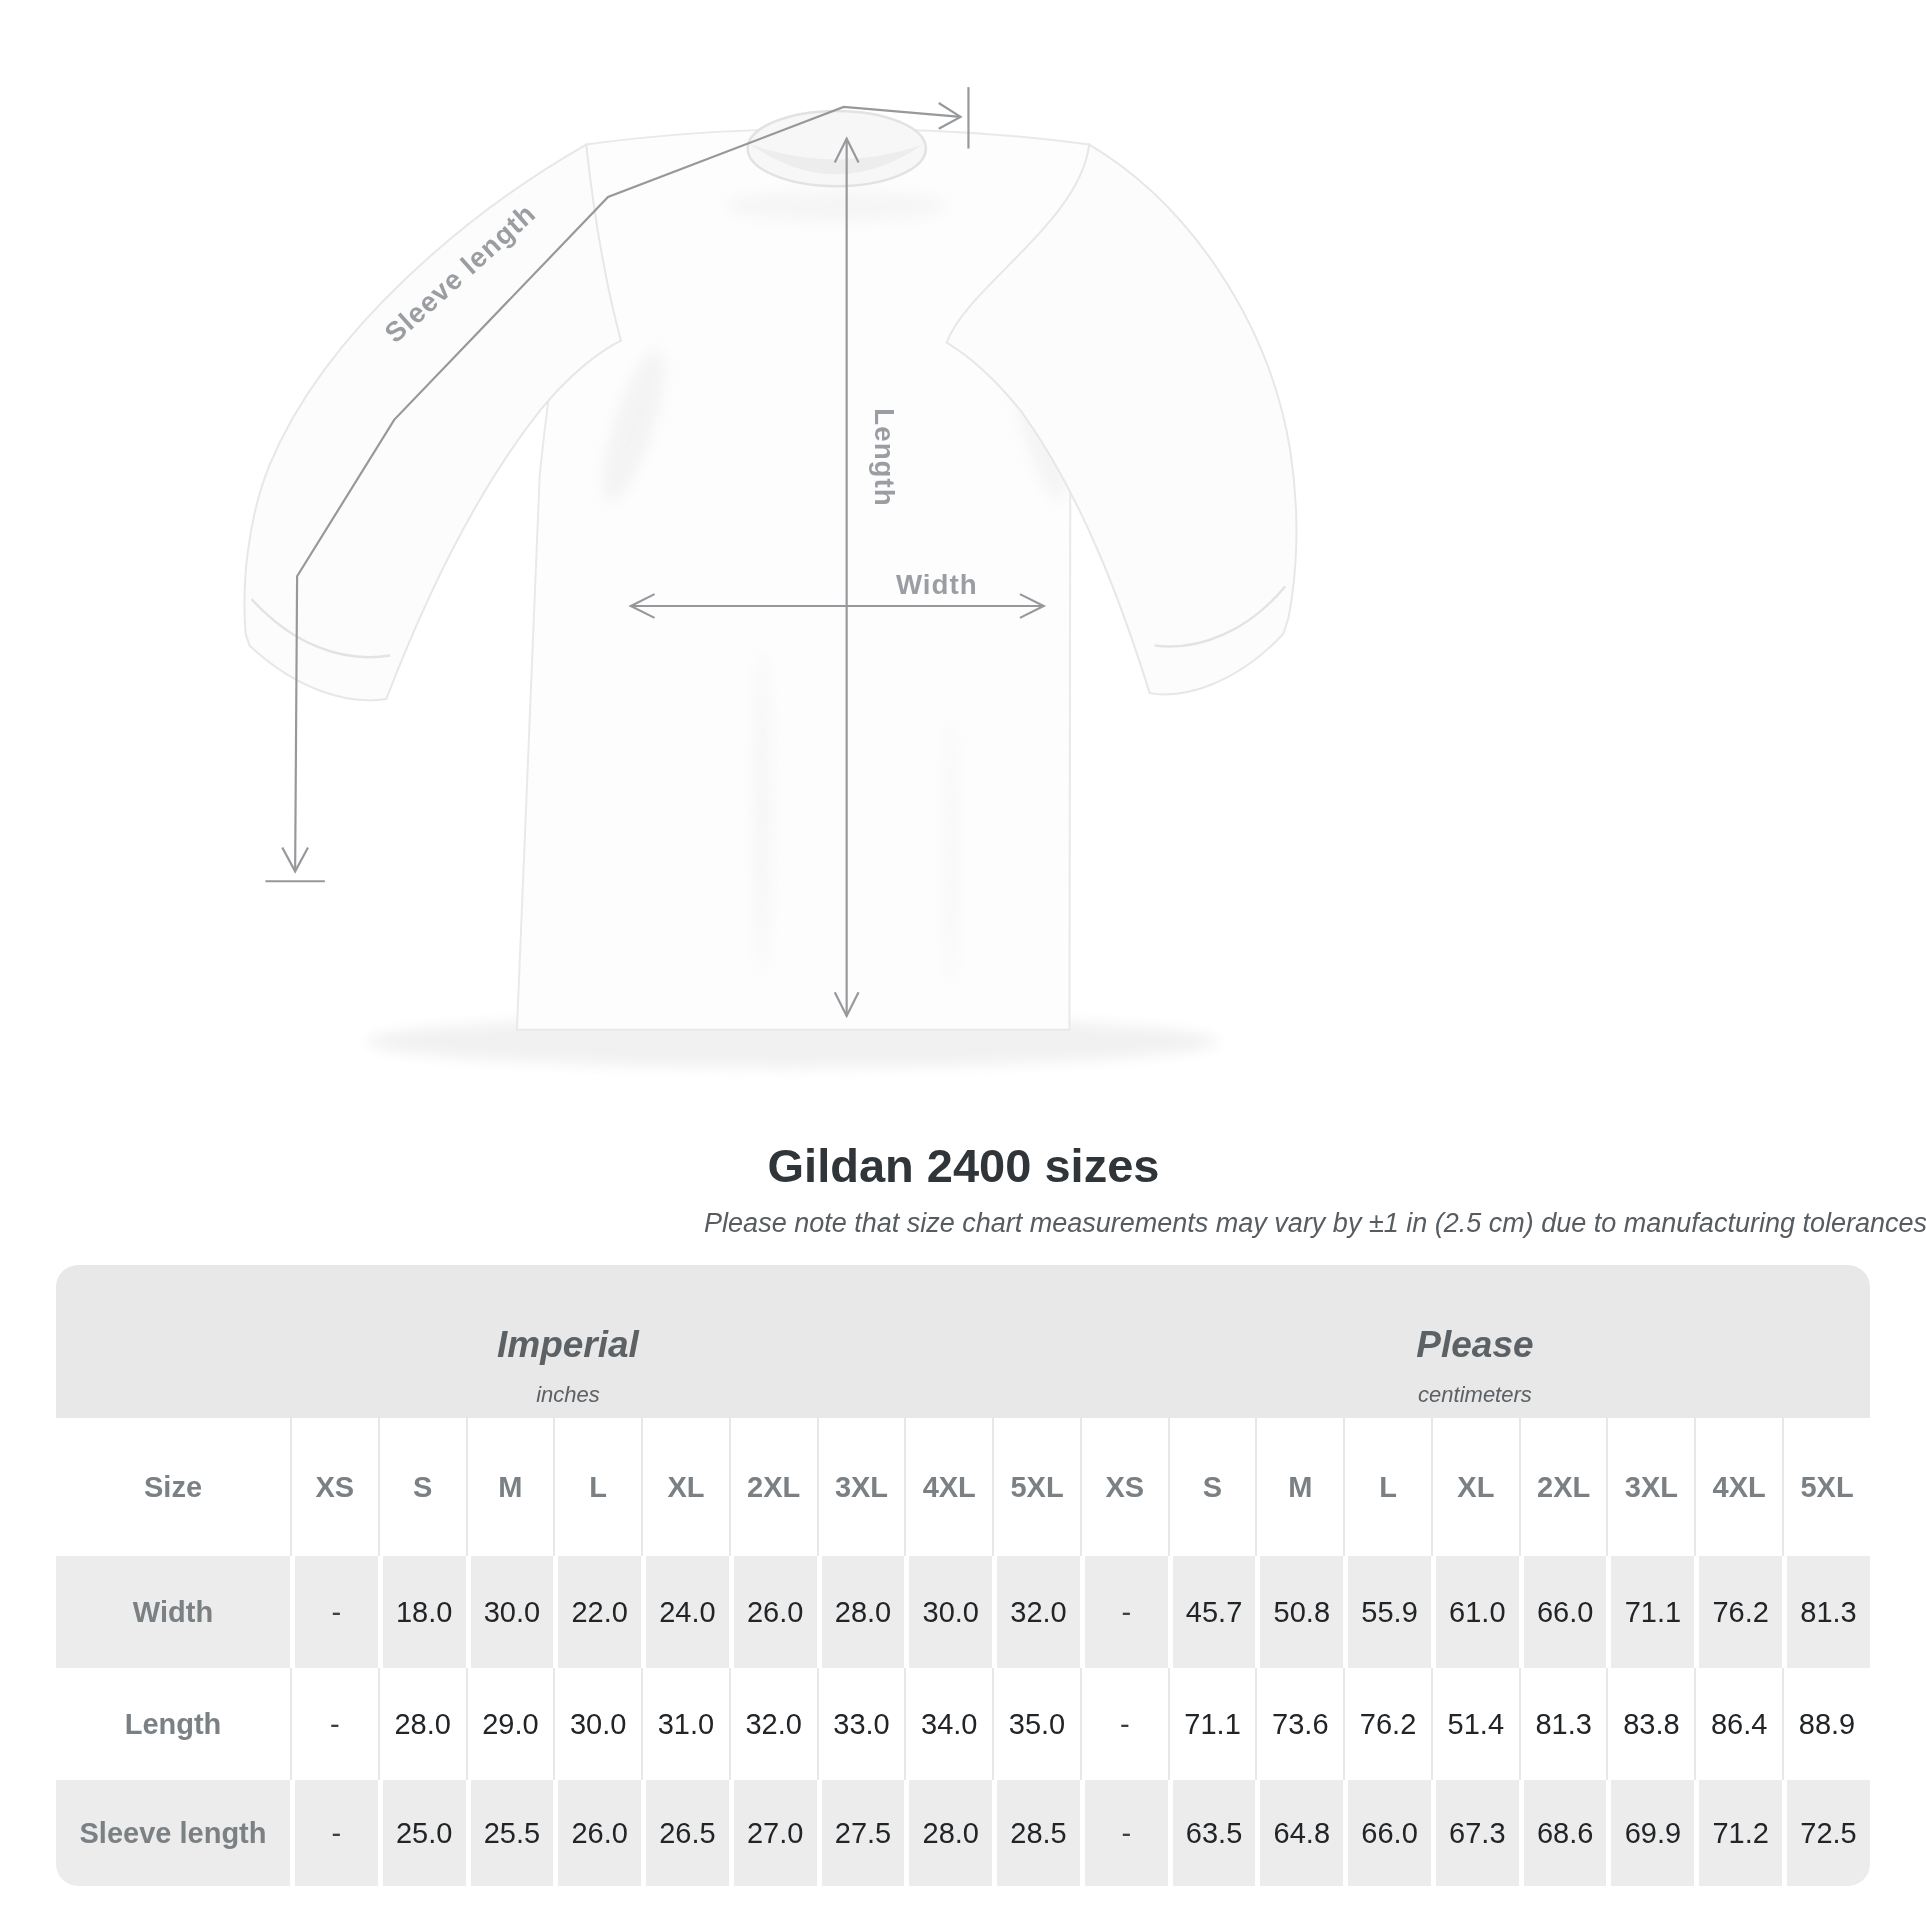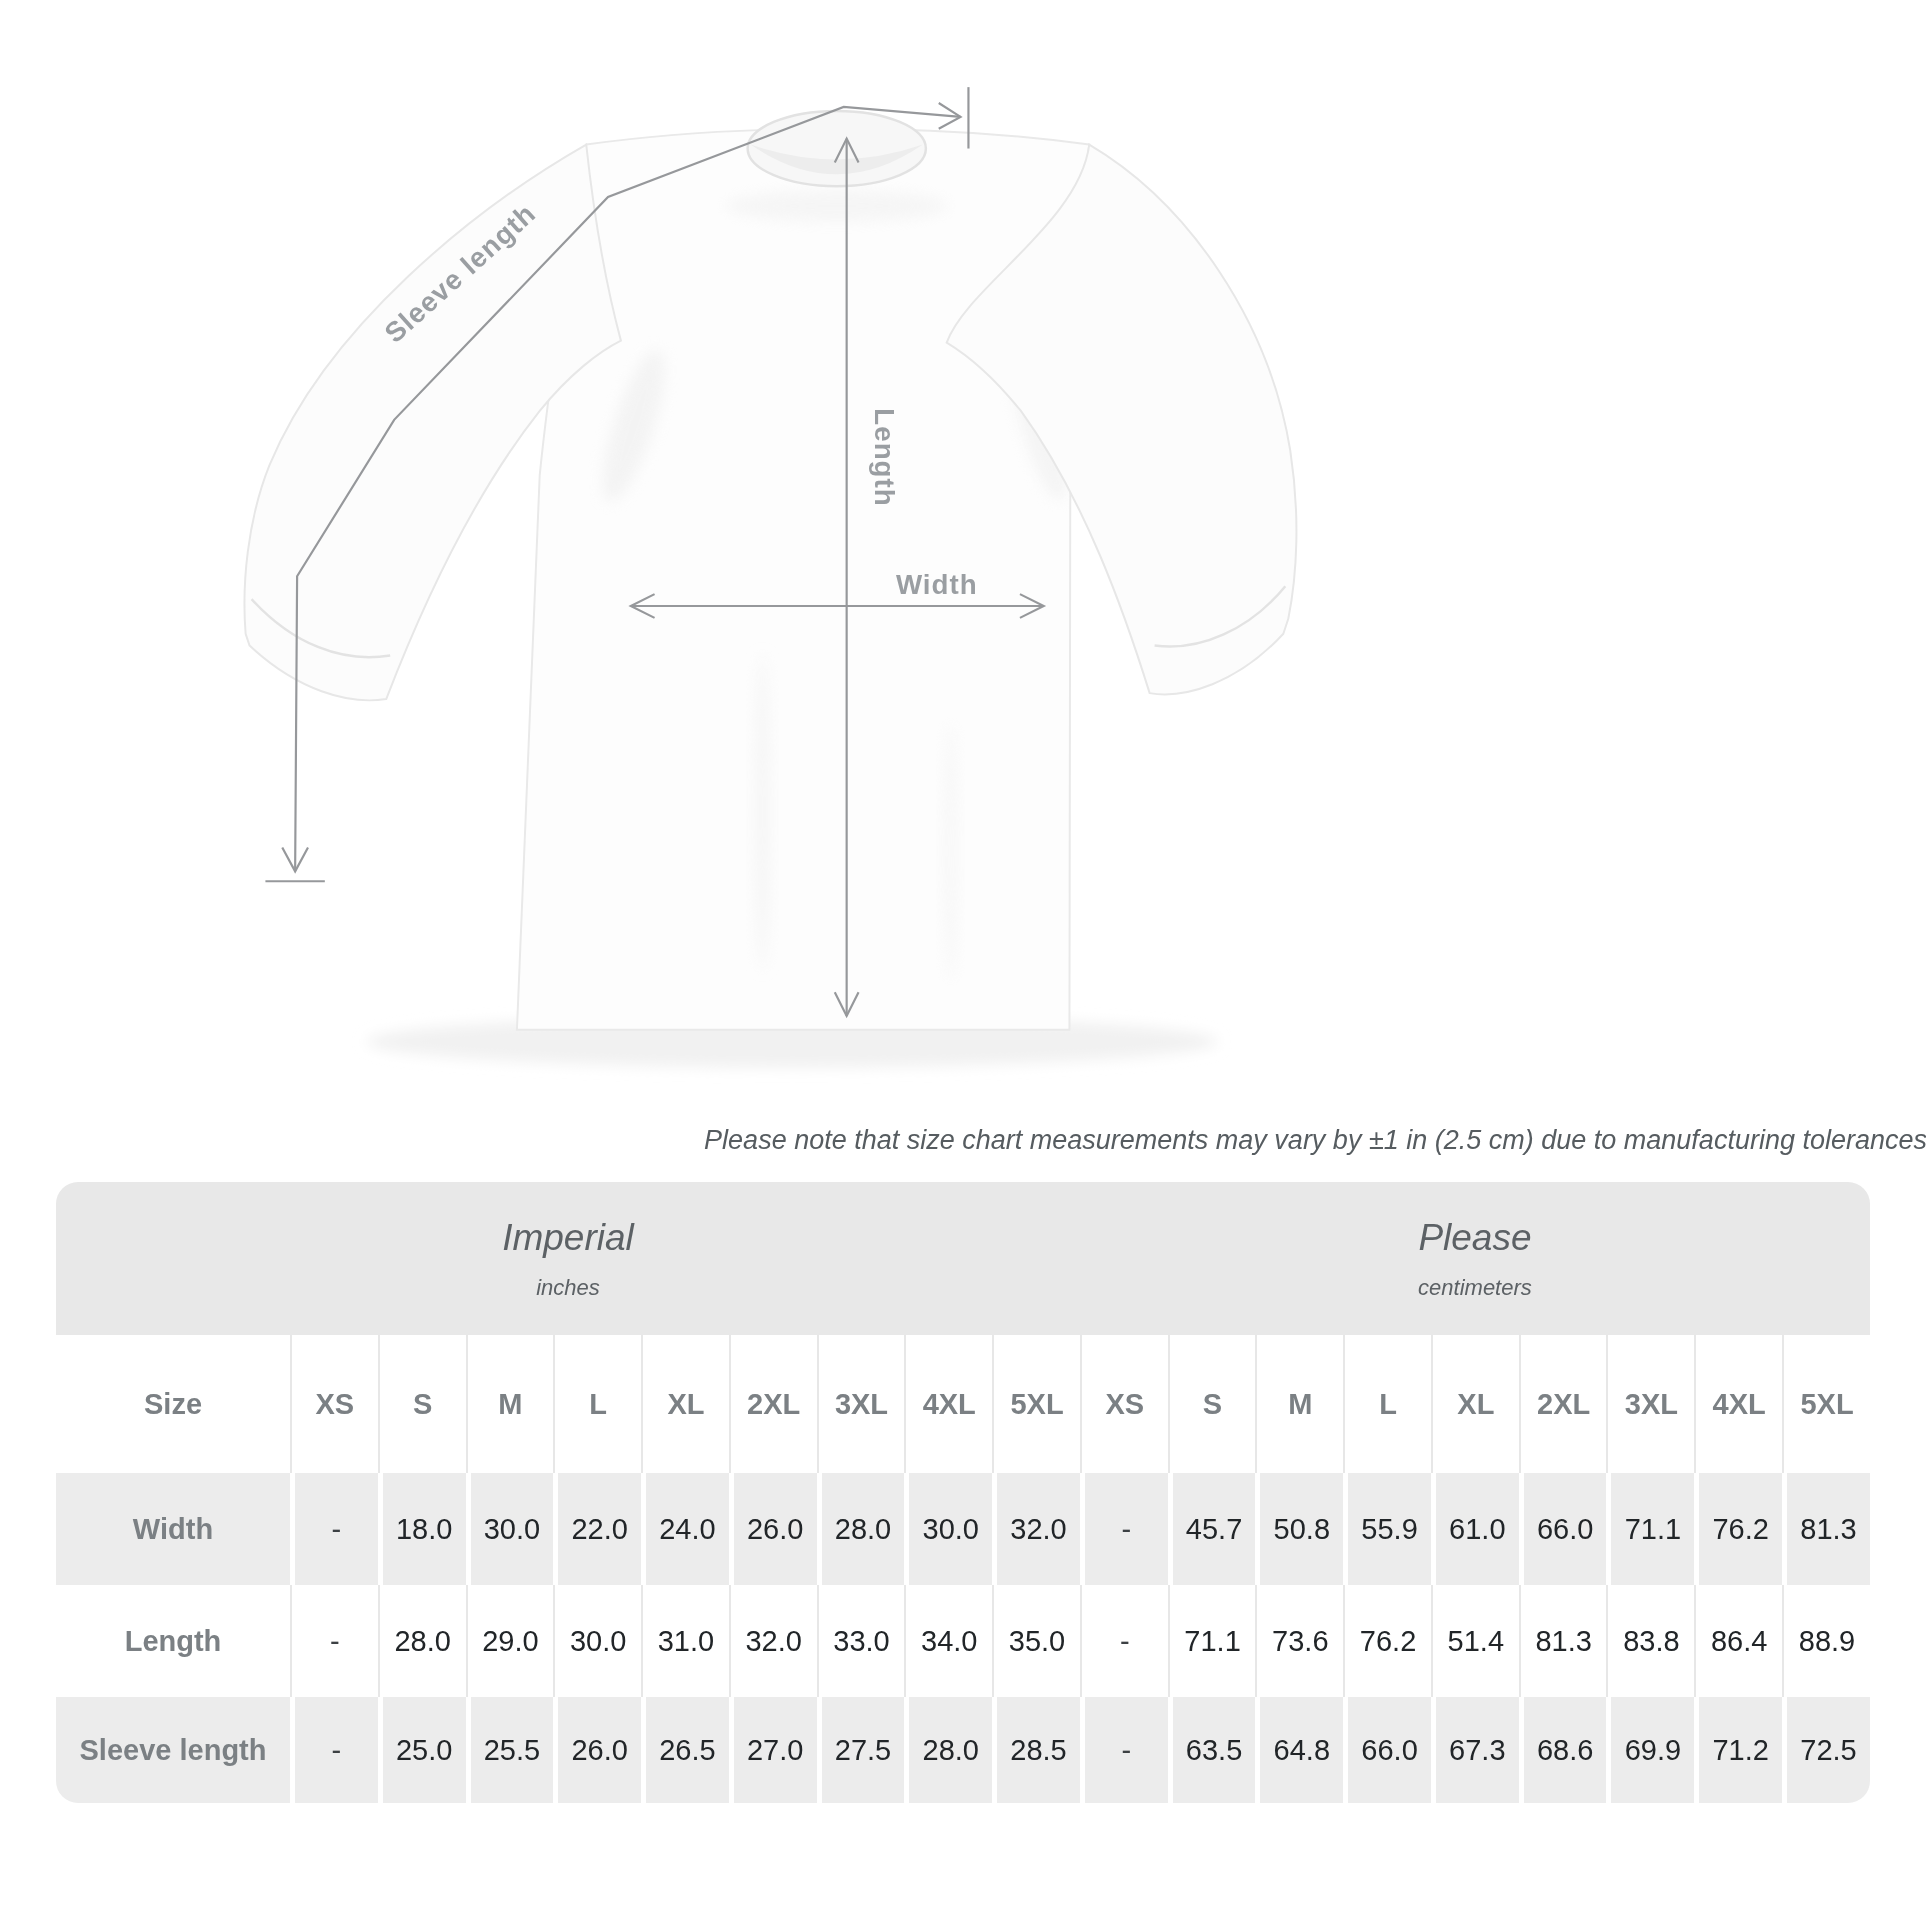--- a/index.html
+++ b/index.html
@@ -35,21 +35,21 @@
     border-collapse:separate;border-spacing:0;table-layout:fixed;
   }
   col.c-label{width:234px;}
   
   tr.units-row th{
     background:var(--band-bg);height:153px;vertical-align:top;padding-top:36px;
     font-weight:normal;
   }
   tr.units-row th.imp{border-radius:22px 0 0 0;}
   tr.units-row th.met{border-radius:0 22px 0 0;}
-  .unit-name{font-size:37px;font-weight:normal;font-style:italic;color:var(--unit-color);line-height:40px;}
+  .unit-name{font-size:37px;font-weight:bold;font-style:italic;color:var(--unit-color);line-height:40px;margin-top:24px;}
   .unit-sub{font-size:22px;font-style:italic;color:var(--unit-color);margin-top:16px;line-height:28px;}
   
   tr.sizes-row th{
     height:138px;background:#ffffff;vertical-align:middle;text-align:center;
     font-size:29px;font-weight:bold;color:var(--header-gray);
   }
   tr.sizes-row th + th{border-left:2px solid var(--sep-light);}
   
   tbody tr{height:112px;}
   tbody tr.last{height:106px;}
@@ -141,20 +141,21 @@
         <polyline points="661,600 637,612 661,624"></polyline>
         <polyline points="1030,600 1054,612 1030,624"></polyline>
       </g>
 
       <text class="meas-label" text-anchor="middle" transform="translate(471,283) rotate(-42)">Sleeve length</text>
       <text class="meas-label" text-anchor="middle" transform="translate(884,462) rotate(90)">Length</text>
       <text class="meas-label" text-anchor="middle" x="946" y="600">Width</text>
     </svg>
   </div>
 
+  <h1 class="page-title">Gildan 2400 sizes</h1>
   <p class="subtitle">Please note that size chart measurements may vary by ±1 in (2.5 cm) due to manufacturing tolerances</p>
 
   <table class="size-chart">
     <colgroup id="chart-cols">
         <col class="c-label">
         <col>
         <col>
         <col>
         <col>
         <col>

